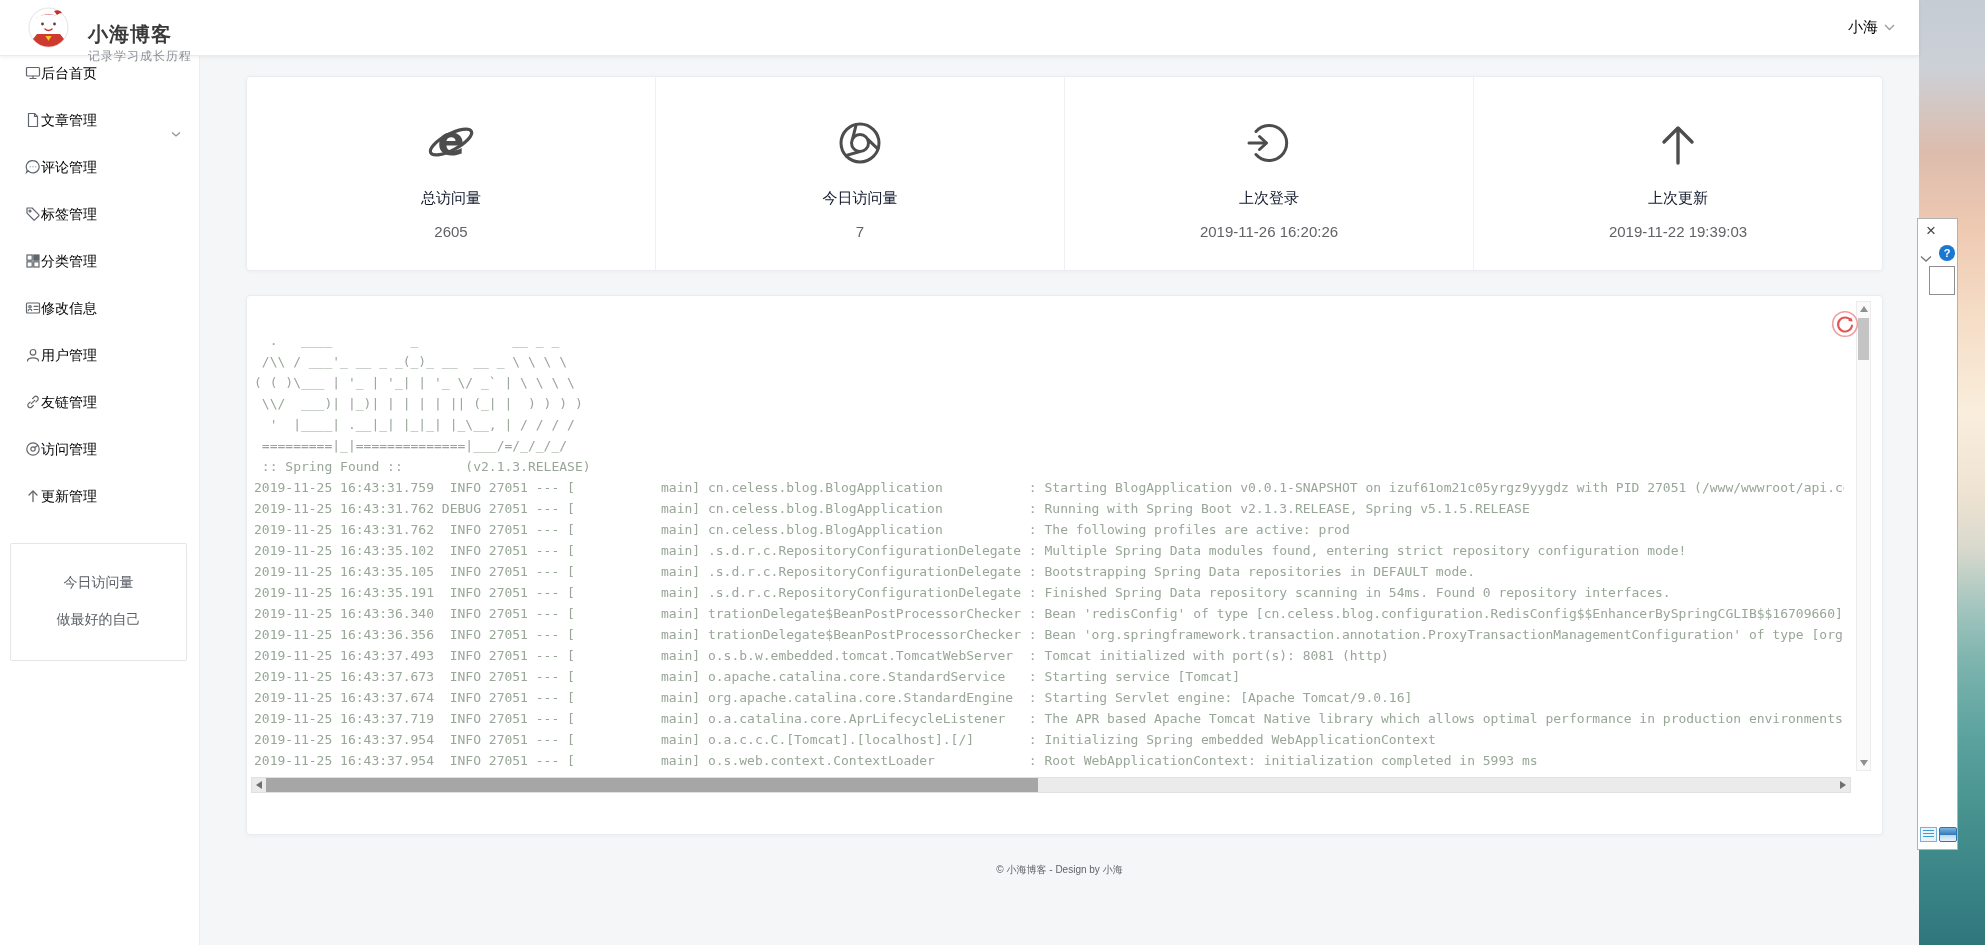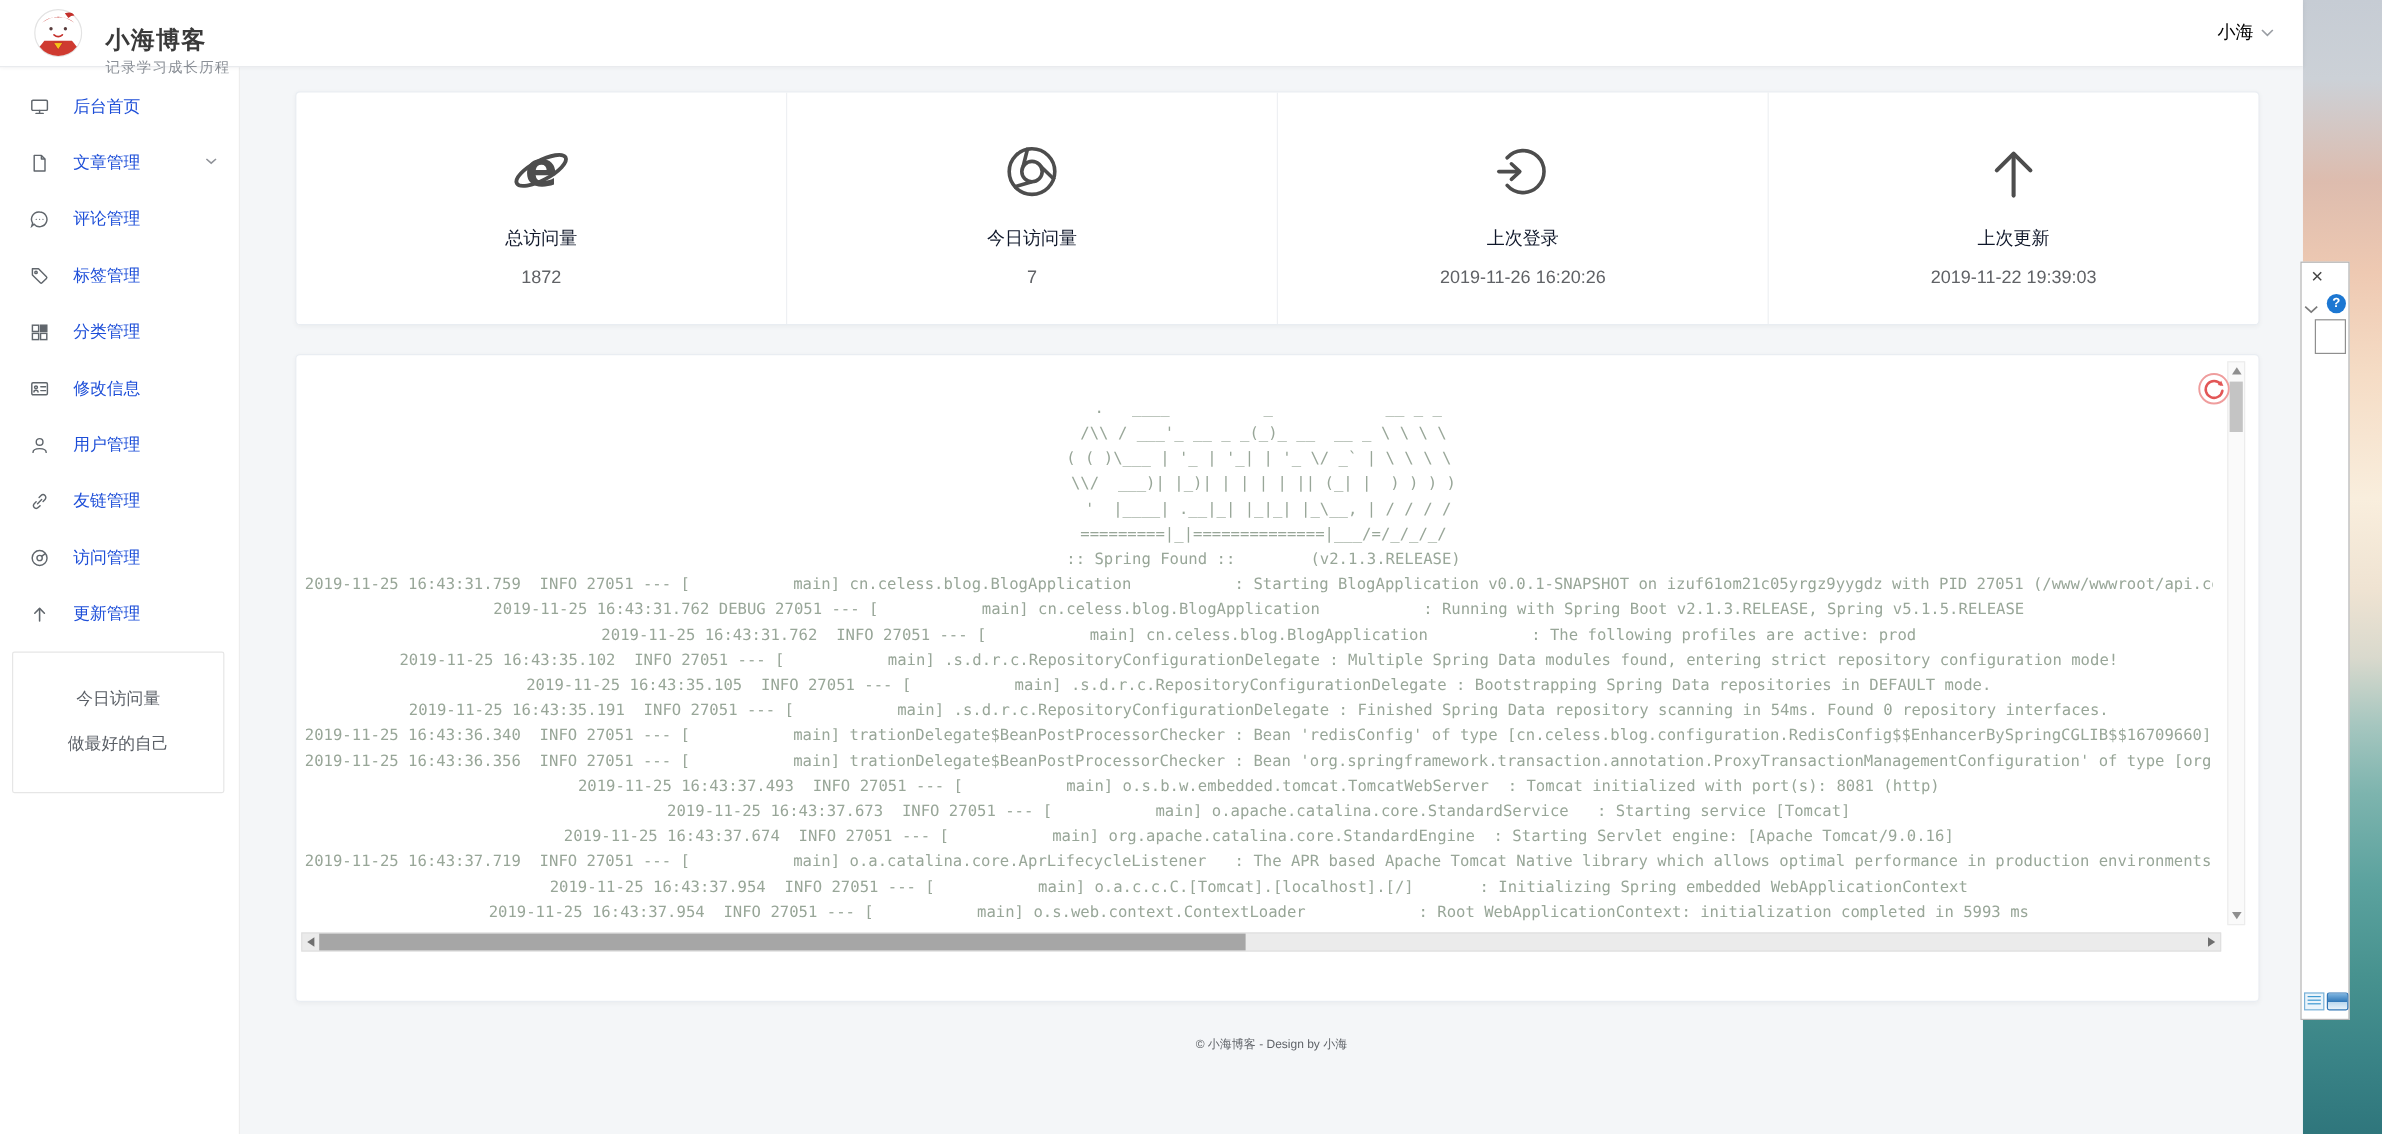--- a/index.html
+++ b/index.html
@@ -31,22 +31,22 @@
     position:absolute;right:24px;top:0;height:55px;display:flex;align-items:center;gap:6px;
     font-size:15px;color:#000000;cursor:pointer;
   }
   
   .sidebar{
     position:absolute;left:0;top:55px;width:199px;height:890px;background:#fff;
     border-right:1px solid #ededed;
   }
   .menu{padding-top:10px;}
   .menu-item{
-    height:47px;display:flex;align-items:center;padding:0 16px 0 25px;gap:20px;
-    font-size:14px;color:#1d4ed8;cursor:pointer;position:relative;
+    height:47px;display:flex;padding:0 16px 0 25px;gap:0;
+    font-size:14px;color:#000000;cursor:pointer;position:relative;
   }
   .menu-item .mi-icon{width:16px;height:16px;flex:0 0 16px;display:block;}
   .menu-item .submenu-arrow{position:absolute;right:18px;top:19px;}
   .motto-box{
     position:absolute;left:10px;top:488px;width:177px;height:118px;
     border:1px solid #e6e6e6;border-radius:2px;text-align:center;
     font-size:14px;color:#5a5f66;padding-top:20px;box-sizing:border-box;line-height:37px;
   }
   
   .main{position:absolute;left:200px;top:55px;width:1719px;height:890px;}
@@ -63,21 +63,21 @@
   
   .console-card{
     position:absolute;left:46px;top:240px;width:1637px;height:540px;background:#fff;
     border:1px solid #e9edf2;border-radius:4px;box-shadow:0 1px 4px rgba(0,0,0,.04);
     box-sizing:border-box;overflow:hidden;
   }
   .refresh-btn{position:absolute;right:23px;top:14px;width:28px;height:28px;cursor:pointer;z-index:4;}
   .log-area{
     position:absolute;left:7px;top:34px;width:1590px;height:455px;overflow:hidden;
     font-family:"DejaVu Sans Mono",monospace;font-size:13px;line-height:21px;
-    color:#98a698;z-index:1;text-align:center;
+    color:#98a698;z-index:1;
   }
   .log-line{white-space:pre;}
   
   .vscroll{
     position:absolute;right:11px;top:5px;width:15px;height:470px;background:#fafafa;
     border:1px solid #ececec;box-sizing:border-box;z-index:3;
   }
   .vscroll .arrow-up{position:absolute;left:3px;top:4px;width:0;height:0;
     border-left:4px solid transparent;border-right:4px solid transparent;border-bottom:6px solid #8f8f8f;}
   .vscroll .arrow-down{position:absolute;left:3px;bottom:4px;width:0;height:0;
@@ -256,21 +256,21 @@
 
     <div class="stat-card">
       <div class="stat-col">
         <div class="stat-icon">
           <svg width="52" height="48" viewBox="0 0 52 48">
             <text x="26" y="36" text-anchor="middle" font-size="40" font-weight="bold" fill="#4d4d4d" font-family="DejaVu Sans, sans-serif">e</text>
             <ellipse cx="26" cy="23" rx="23" ry="8" fill="none" stroke="#4d4d4d" stroke-width="3.2" transform="rotate(-28 26 23)"></ellipse>
           </svg>
         </div>
         <div class="stat-label">总访问量</div>
-        <div class="stat-value">1872</div>
+        <div class="stat-value">2605</div>
       </div>
 
       <div class="stat-col">
         <div class="stat-icon">
           <svg width="46" height="46" viewBox="0 0 46 46" fill="none" stroke="#4d4d4d" stroke-width="3">
             <circle cx="23" cy="23" r="19"></circle>
               <circle cx="23" cy="23" r="8.5"></circle>
             <line x1="23" y1="31.5" x2="7.7" y2="35.9"></line>
             <line x1="15.6" y1="18.8" x2="19.5" y2="3.3"></line>
             <line x1="30.4" y1="18.8" x2="41.8" y2="29.8"></line>

